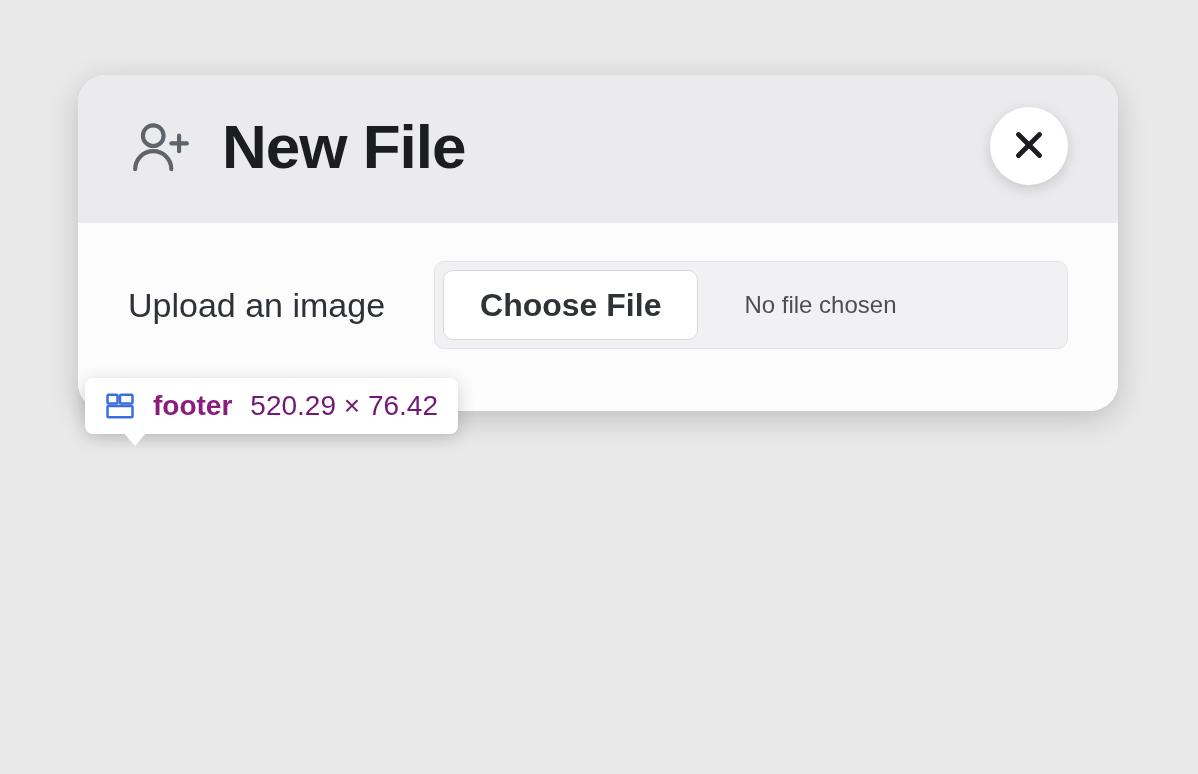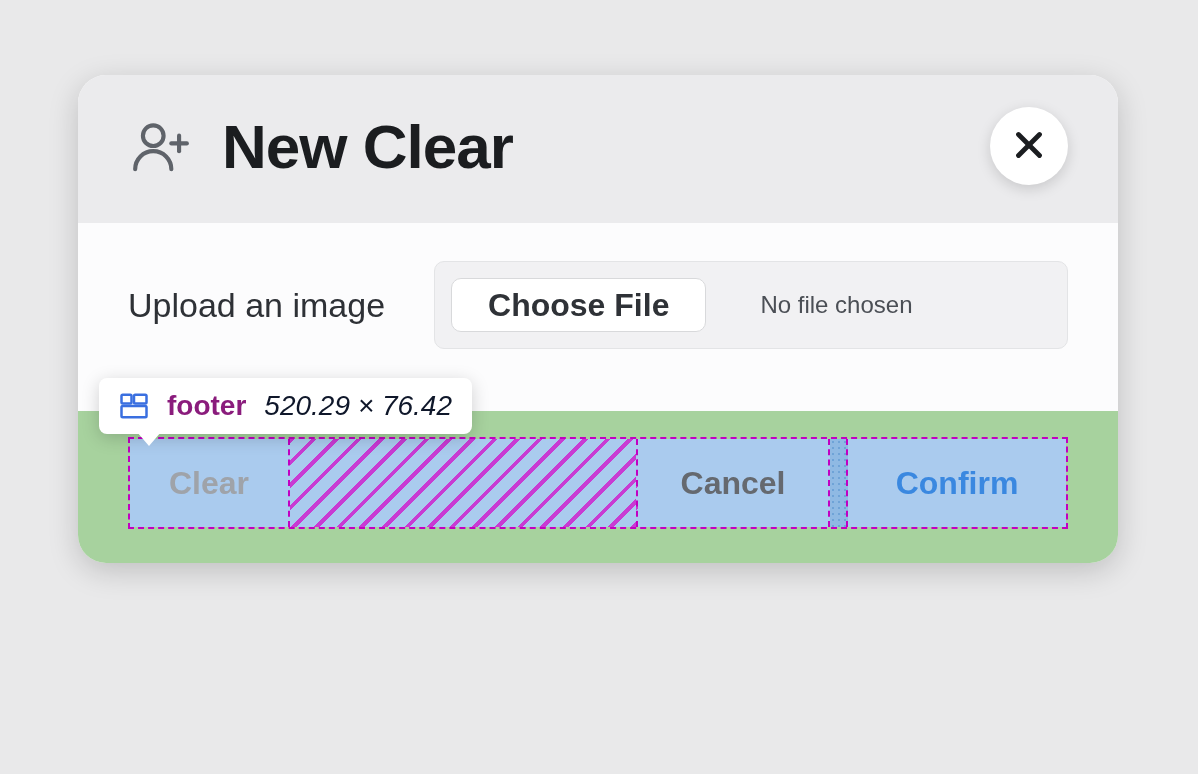--- a/index.html
+++ b/index.html
@@ -76,21 +76,21 @@
     height: 88px;
     border-radius: 10px;
     background: #f1f1f3;
     border: 1px solid #e3e4e6;
     overflow: hidden;
   }
   .choose-file-btn {
     background: #ffffff;
     border: 1px solid #d8d9db;
     border-radius: 10px;
-    margin: 16px;
+    margin: 8px;
     padding: 0 36px;
     font-size: 32px;
     font-weight: 700;
     color: #2f3237;
     cursor: pointer;
     display: flex;
     align-items: center;
   }
   .file-status {
     flex: 1;
@@ -143,21 +143,21 @@
     background: #8fb9e3;
     background-image: radial-gradient(#6fa3d7 1px, transparent 1px);
     background-size: 6px 6px;
     border-right: 2px dashed #c200c2;
   }
   .footer-btn.confirm { color: #3a88e0; width: 218px; }
 
   
   .inspector-tip {
     position: absolute;
-    left: 99px;
+    left: 85px;
     top: 378px;
     background: #ffffff;
     border-radius: 8px;
     box-shadow: 0 4px 18px rgba(0,0,0,0.18);
     padding: 12px 20px;
     display: flex;
     align-items: center;
     gap: 18px;
     font-size: 28px;
     z-index: 20;
@@ -167,64 +167,55 @@
     position: absolute;
     left: 38px;
     bottom: -12px;
     width: 0; height: 0;
     border-left: 12px solid transparent;
     border-right: 12px solid transparent;
     border-top: 14px solid #ffffff;
   }
   .tip-icon { width: 30px; height: 30px; }
   .tip-name { color: #8a1c7c; font-weight: 700; }
-  .tip-dims { color: #0f172a; font-style: italic; }
+  .tip-dims { color: #701a75; }
 </style>
 </head>
 <body>
 
 <div class="dialog">
 
   <div class="dialog-header">
     <span class="icon-wrap">
       <svg viewBox="0 0 24 24" width="62" height="62" fill="none" stroke="currentColor" stroke-width="1.6" stroke-linecap="round" stroke-linejoin="round">
         <circle cx="9" cy="8" r="4"></circle>
         <path d="M2 21c0-3.9 3.1-7 7-7s7 3.1 7 7"></path>
         <line x1="19" y1="8" x2="19" y2="14"></line>
         <line x1="16" y1="11" x2="22" y2="11"></line>
       </svg>
     </span>
-    <h1 class="dialog-title">New Clear</h1>
+    <h1 class="dialog-title">New File</h1>
     <button class="close-btn">
       <span>
         <svg viewBox="0 0 24 24" fill="none" stroke="#1b1d20" stroke-width="3.2" stroke-linecap="round">
           <line x1="5" y1="5" x2="19" y2="19"></line>
           <line x1="19" y1="5" x2="5" y2="19"></line>
         </svg>
       </span>
     </button>
   </div>
 
   <div class="dialog-body">
     <div class="body-label">Upload an image</div>
     <div class="file-picker">
       <button class="choose-file-btn">Choose File</button>
       <div class="file-status">No file chosen</div>
     </div>
   </div>
 
-  <div class="dialog-footer">
-    <div class="footer-row">
-      <button class="footer-btn clear">Clear</button>
-      <div class="spacer"></div>
-      <button class="footer-btn cancel">Cancel</button>
-      <div class="gap-col"></div>
-      <button class="footer-btn confirm">Confirm</button>
-    </div>
-  </div>
 
 </div>
 
 <div class="inspector-tip">
   <span class="tip-icon">
     <svg viewBox="0 0 24 24" width="30" height="30" fill="none" stroke="#3a6fe0" stroke-width="2" stroke-linecap="round" stroke-linejoin="round">
       <rect x="2" y="3" width="8" height="7" rx="1"></rect>
       <rect x="12" y="3" width="10" height="7" rx="1"></rect>
       <rect x="2" y="12" width="20" height="9" rx="1"></rect>
     </svg>

